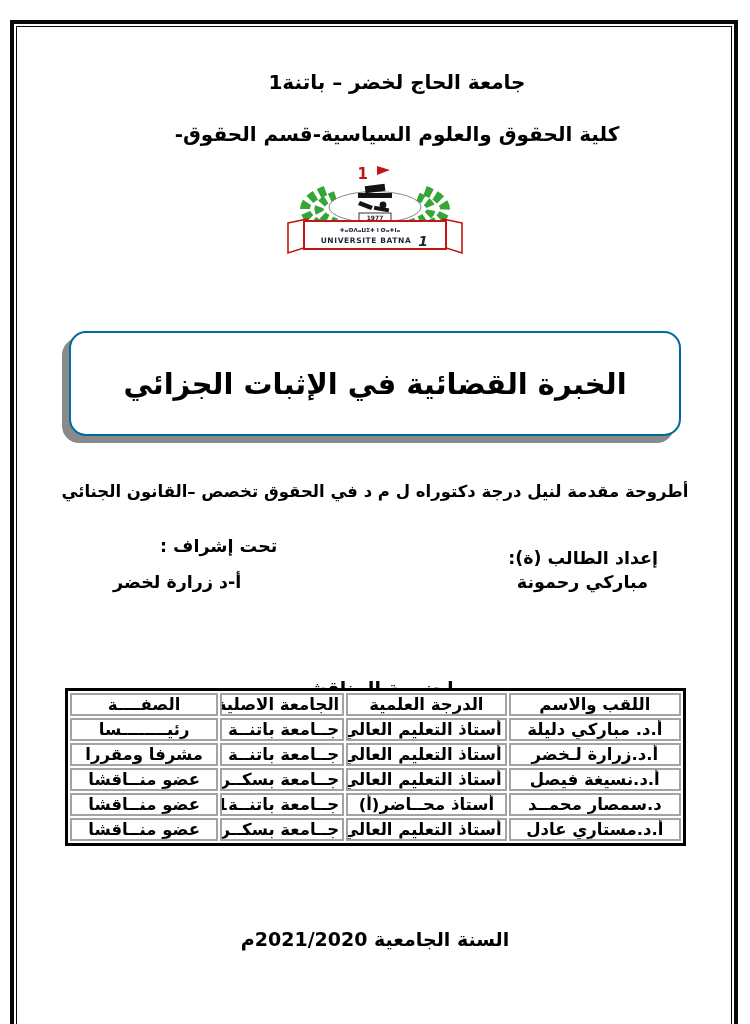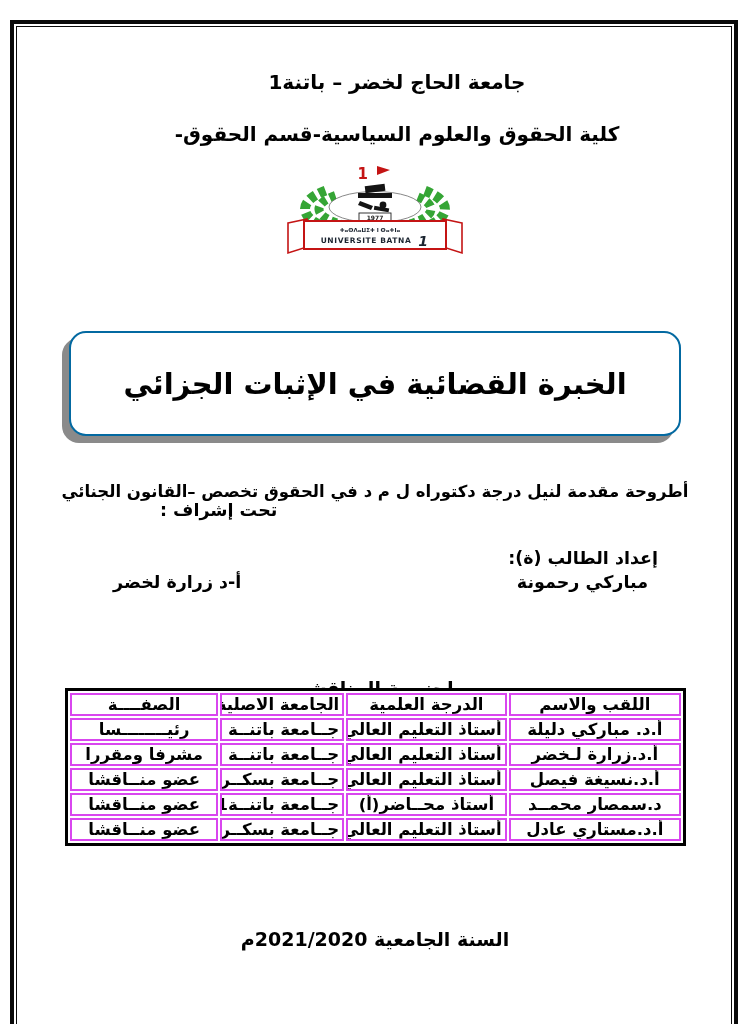--- a/index.html
+++ b/index.html
@@ -47,21 +47,21 @@
     position: absolute;
     top: 688px; left: 65px;
     width: 621px;
     table-layout: fixed;
     border-collapse: separate;
     border-spacing: 2px;
     border: 3px solid #000;
     background: #fff;
   }
   table.committee td, table.committee th {
-    border: 2px solid #d946ef;
+    border: 2px solid #a3a3a3;
     height: 23px;
     padding: 0 3px;
     text-align: center;
     vertical-align: middle;
     font-size: 16.5px;
     font-weight: bold;
     white-space: nowrap;
     overflow: hidden;
   }
   .footer-line { top: 928px; font-size: 19px; font-weight: bold; }
@@ -117,21 +117,21 @@
   </div>
 
   <div class="abs title-box" dir="rtl">
     <span>الخبرة القضائية في الإثبات الجزائي</span>
   </div>
 
   <div class="abs center-line subtitle" dir="rtl">أطروحة مقدمة لنيل درجة دكتوراه ل م د في الحقوق تخصص –القانون الجنائي</div>
 
   <div class="abs name-label" style="top:548px; right:92px" dir="rtl">إعداد الطالب (ة):</div>
 
-  <div class="abs name-label" style="top:500px; left:160px" dir="rtl">تحت إشراف :</div>
+  <div class="abs name-label" style="top:536px; left:160px" dir="rtl">تحت إشراف :</div>
 
   <div class="abs name-label" style="top:572px; right:102px" dir="rtl">مباركي رحمونة</div>
 
   <div class="abs name-label" style="top:572px; left:113px" dir="rtl">أ-د زرارة لخضر</div>
 
   <div class="abs center-line committee-heading" dir="rtl">لجنــــة المناقشه</div>
 
   <table class="committee" dir="rtl">
     <colgroup>
       <col style="width:28.5%">

